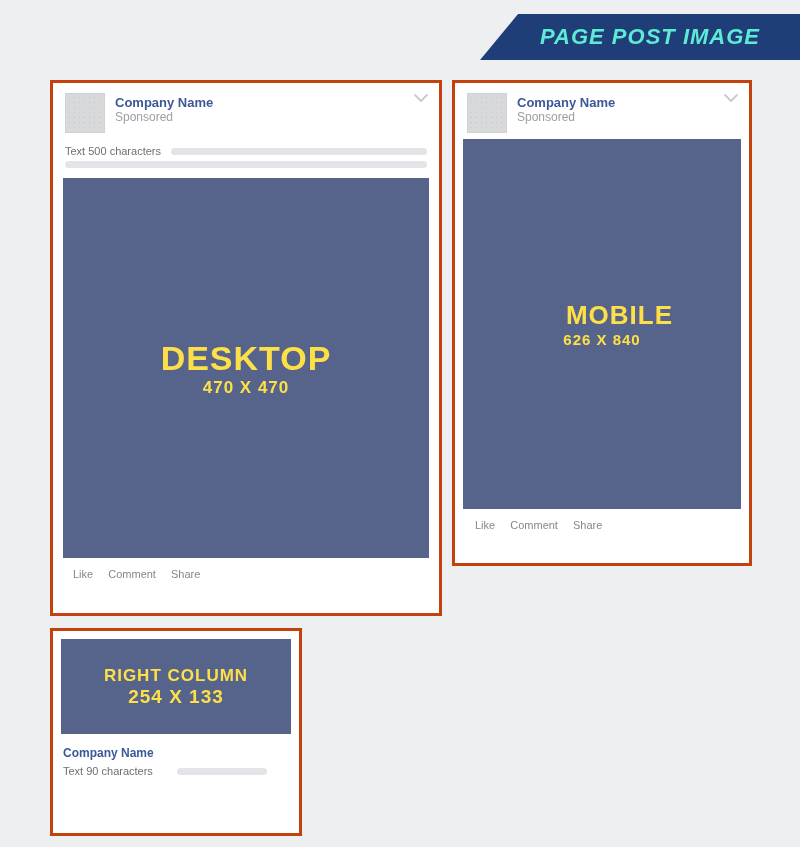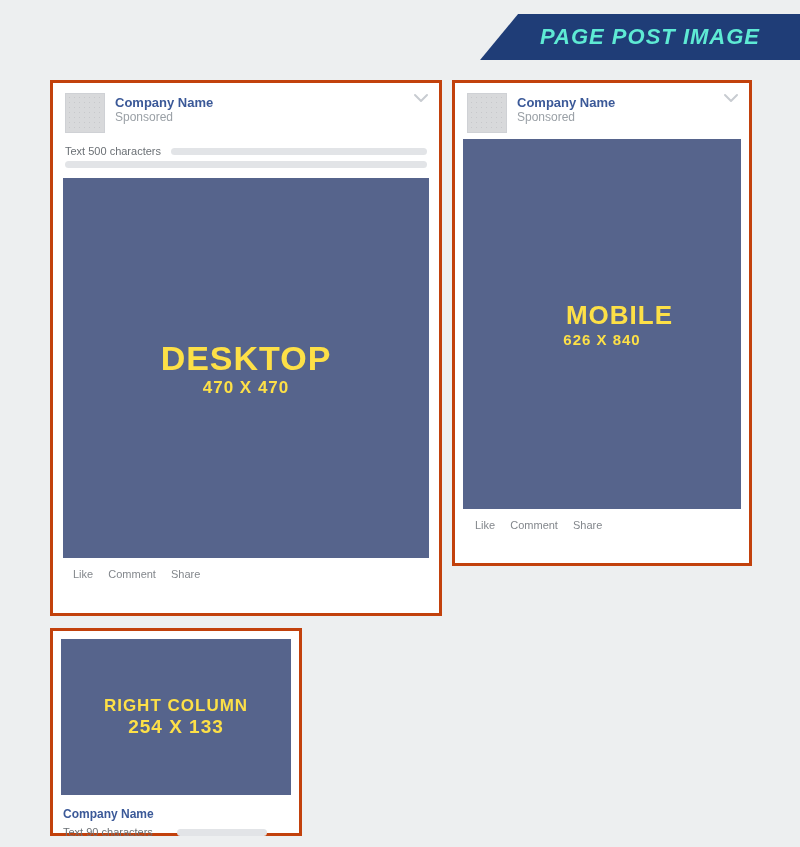--- a/index.html
+++ b/index.html
@@ -122,21 +122,21 @@
   #mobile-img {
     margin: 0 8px;
     height: 370px;
     display: flex;
   }
   #mobile-img .title { font-size: 26px; margin-left: 35px; }
   #mobile-img .dims  { font-size: 15px; text-align: right; }
 
   #rc-img {
     margin: 8px;
-    height: 156px;
+    height: 95px;
   }
   #rc-img .title { font-size: 17px; }
   #rc-img .dims  { font-size: 19px; }
 
   .actions {
     padding: 10px 20px;
     font-size: 11px;
     color: #83878c;
   }
   .actions span { margin-right: 12px; cursor: pointer; }

